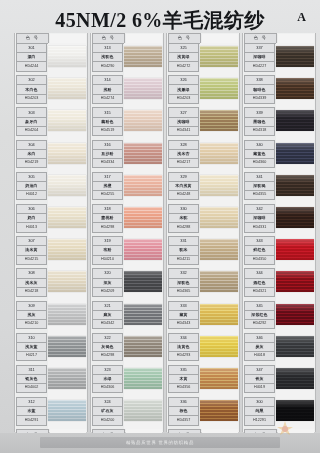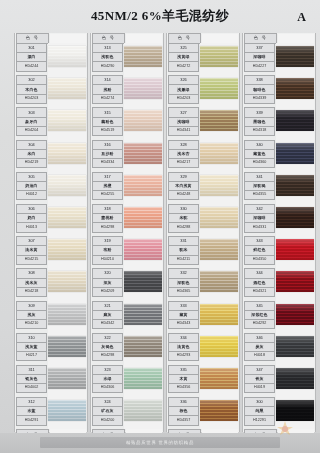--- a/index.html
+++ b/index.html
@@ -13,21 +13,21 @@
     position:relative;width:320px;height:453px;
     background:linear-gradient(180deg,#e4e5e6 0%,#dcdddd 30%,#d7d8d9 70%,#cfd0d1 100%);
   }
   
   #titlebar{
     position:absolute;left:0;top:0;width:320px;height:33px;
   }
   #title{
     position:absolute;left:0;top:7px;width:320px;text-align:center;
     font-family:"Liberation Serif","DejaVu Serif",serif;
-    font-weight:bold;font-size:13px;color:#16181b;letter-spacing:.4px;
+    font-weight:bold;font-size:20px;color:#16181b;letter-spacing:.4px;
     white-space:nowrap;
   }
   #series{
     position:absolute;right:14px;top:10px;
     font-family:"Liberation Serif","DejaVu Serif",serif;
     font-weight:bold;font-size:12px;color:#17191c;
   }
   
   #grid{
     position:absolute;left:0;top:33px;width:320px;height:400px;

